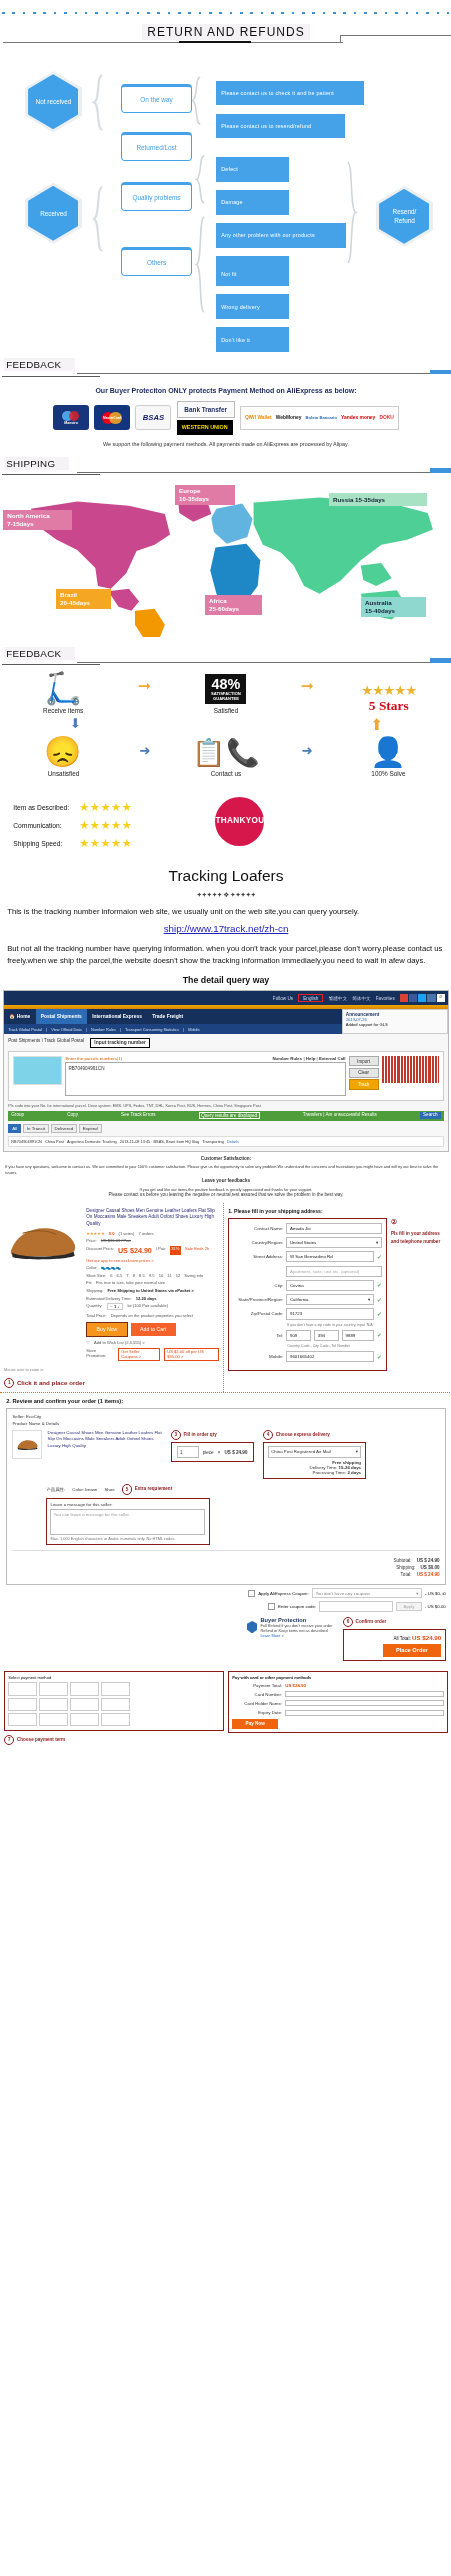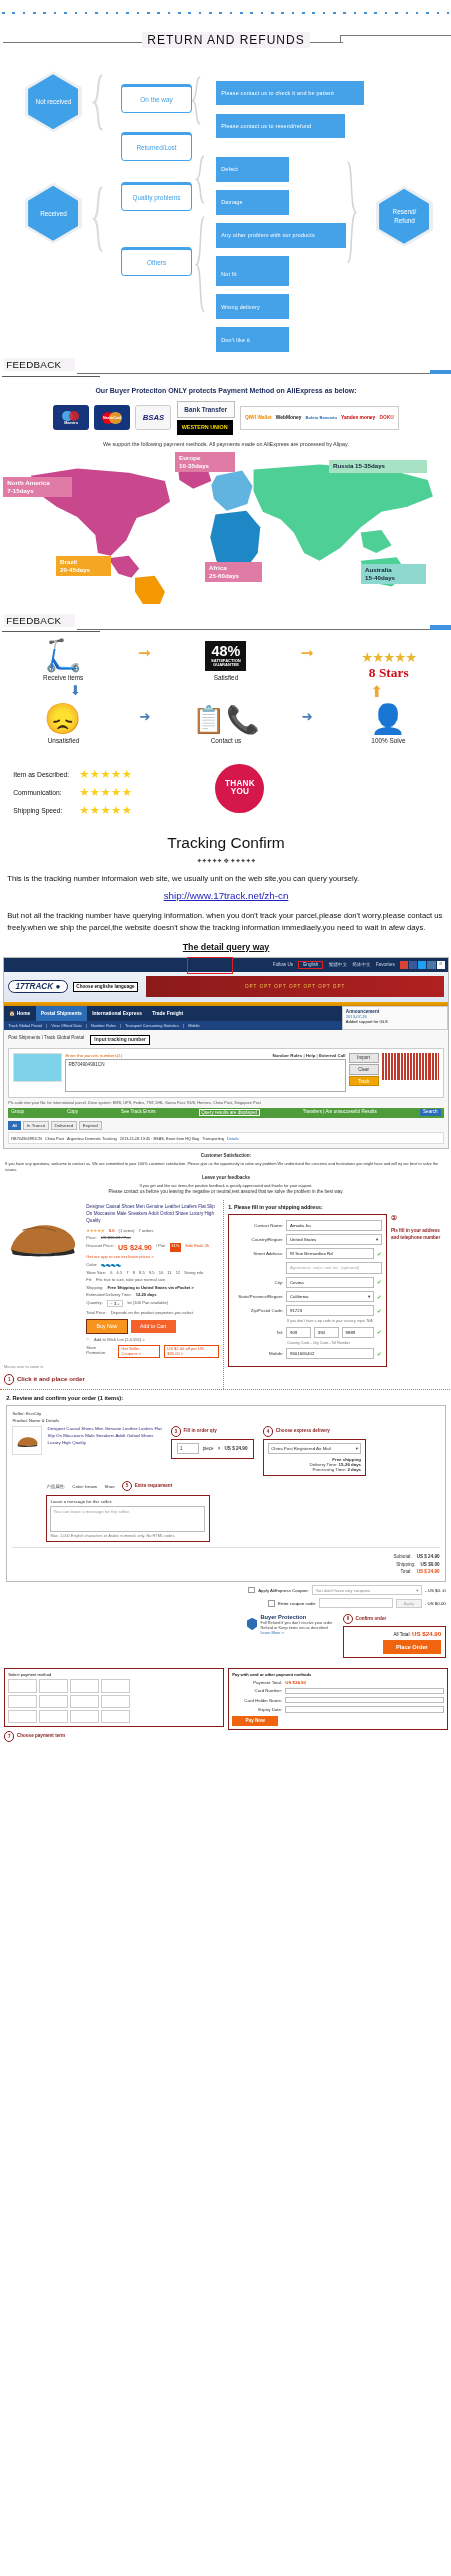--- a/index.html
+++ b/index.html
@@ -9,21 +9,21 @@
   
   .dotrule{height:11.3px;margin:7.2px 0 3.1px 0;display:flex;align-items:center;gap:0;justify-content:space-between;padding:0 2.1px;}
   .dotrule i{display:block;width:2.6px;height:2.6px;background:#3d8fd6;}
 
   
   .banner{position:relative;height:31px;margin:2.1px 0 5.2px 0;}
   .banner .lineL{position:absolute;left:3.1px;top:20.6px;height:0.5px;width:340px;background:#777;}
   .banner .lineR{position:absolute;left:340px;top:13.4px;height:0.5px;width:111px;background:#777;}
   .banner .riser{position:absolute;left:340px;top:13.4px;width:0.5px;height:7.7px;background:#777;}
   .banner .thick{position:absolute;left:179px;top:19px;width:72px;height:2.6px;background:#111;}
-  .banner .hwrap{position:absolute;left:118px;width:216px;top:11px;text-align:center;}
+  .banner .hwrap{position:absolute;left:118px;width:216px;top:3px;text-align:center;}
   .banner .hwrap span{font-size:12px;letter-spacing:1px;background:#f4f2f4;padding:1px 5.2px;}
 
   
   .sechead{position:relative;height:24px;margin:8.2px 0 3.1px 0;}
   .sechead .txt{position:absolute;left:4.1px;top:1px;font-size:9.8px;letter-spacing:0.3px;background:#f5f3f5;padding:1px 13.4px 1px 2.1px;}
   .sechead .u1{position:absolute;left:2.1px;top:18.5px;height:1px;width:98px;background:#5a5a5a;}
   .sechead .u2{position:absolute;left:77px;top:16px;height:1px;width:374px;background:#6f6f6f;}
   .sechead .cap{position:absolute;right:0;top:12.4px;width:21.6px;height:4.6px;background:#3d93dd;}
 
   
@@ -66,29 +66,29 @@
   .fbrow{display:flex;align-items:flex-end;justify-content:space-around;margin-top:3.1px;}
   .fbcell{width:103px;text-align:center;}
   .fbcap{font-size:6.4px;margin-top:3.1px;color:#222;}
   .arrowY{color:#f0a830;font-size:15.5px;}
   .arrowB{color:#4a7ebb;font-size:13.4px;}
   .stars{color:#e8b531;font-size:13.4px;letter-spacing:-1px;}
   .fivestars{color:#d00c18;font-weight:bold;font-size:13.4px;font-family:"Liberation Serif",serif;}
   .ratetbl{margin:9.3px 0 0 7.2px;}
   .ratetbl tr td{padding:1.5px 4.1px;font-size:6.7px;vertical-align:middle;}
   .ratetbl .rstars{color:#f8cf1c;font-size:11.3px;letter-spacing:0.5px;}
-  .thankyou{width:49px;height:49px;border-radius:50%;background:#d6174b;color:#fff;display:flex;flex-direction:column;
+  .thankyou{width:49px;height:49px;border-radius:50%;background:#d6174b;color:#fff;display:flex;
        align-items:center;justify-content:center;font-weight:bold;font-size:8.2px;line-height:1.05;letter-spacing:0.3px;}
 
   
   .tracktitle{text-align:center;font-size:15.5px;margin:13.4px 0 5.2px 0;font-weight:normal;}
   .orn{display:flex;align-items:center;justify-content:center;gap:3.1px;color:#444;font-size:6.7px;margin-bottom:7.2px;letter-spacing:-0.5px;}
   .ptext{font-size:7.7px;line-height:1.55;margin:5.2px 7.2px;}
   .link{display:block;text-align:center;color:#2020c0;font-size:9.8px;text-decoration:underline;margin:5.2px 0 9.3px 0;}
-  .qtitle{text-align:center;font-weight:bold;font-size:8.8px;margin:8.2px 0 5.2px 0;text-decoration:underline;}
+  .qtitle{text-align:center;font-weight:bold;font-size:8.8px;margin:8.2px 0 5.2px 0;}
 
   
   .tk{border:0.5px solid #bbb;margin:0 3.1px;}
   .tk-top{background:#16305c;height:13.4px;display:flex;align-items:center;justify-content:flex-end;gap:5.2px;padding:0 3.1px;color:#cfd8ea;font-size:4.6px;}
   .tk-soc{display:flex;gap:1px;}
   .tk-soc i{width:8.2px;height:8.2px;display:inline-block;}
   .tk-logo{height:30px;background:linear-gradient(#eef2f8,#dfe6f1);display:flex;align-items:center;padding:0 4.1px;gap:5.2px;position:relative;}
   .logo17{border:1px solid #1b2a5e;border-radius:11.3px;padding:1px 6.2px;background:#fff;font-weight:bold;font-style:italic;color:#16305c;font-size:8.2px;}
   .choose{border:0.8px solid #000;background:#fff;font-size:4.6px;font-weight:bold;padding:1.5px 2.6px;}
   .redsq{position:absolute;left:183px;top:-14.4px;width:44px;height:14.4px;border:1px solid #e02020;}
@@ -340,20 +340,26 @@
     <div class="wallets">
       <b style="color:#f18a00;">QIWI Wallet</b>
       <b style="color:#222;">WebMoney</b>
       <b style="color:#2b6cb5;font-size:4.1px;">Boleto Bancario</b>
       <b style="color:#c00;">Yandex money</b>
       <b style="color:#d33;">DOKU</b>
     </div>
   </div>
   <div class="subnote">We support the following payment methods. All payments made on AliExpress are processed by Alipay.</div>
 
+  <div class="sechead">
+    <div class="txt">SHIPPING</div>
+    <div class="u1"></div>
+      <div class="u2"></div>
+      <div class="cap"></div>
+  </div>
   <div class="map">
     <svg class="mapbg" viewBox="0 0 877 300" preserveAspectRatio="none">
 
       <path d="M60 50 L150 36 L250 44 L320 60 L330 100 L300 120 L265 132 L245 175 L215 205 L190 200 L185 165 L150 130 L110 110 L75 85 Z" fill="#c9478c"></path>
       <path d="M210 210 L250 205 L270 230 L255 248 L230 240 Z" fill="#c9478c"></path>
 
       <path d="M345 30 L400 28 L410 60 L375 75 L348 58 Z" fill="#c9478c"></path>
 
       <path d="M262 248 L300 244 L320 275 L310 300 L278 300 L262 275 Z" fill="#f39800"></path>
 
@@ -396,21 +402,21 @@
       <div style="background:#111;color:#fff;width:41px;margin:0 auto;padding:3.1px 0;font-weight:bold;line-height:1.05;">
         <div style="font-size:14.4px;">48%</div>
         <div style="font-size:4.1px;">SATISFACTION</div>
         <div style="font-size:4.1px;">GUARANTEE</div>
       </div>
       <div class="fbcap">Satisfied</div>
     </div>
     <div style="align-self:center;margin-bottom:14.4px;" class="arrowY">➞</div>
     <div class="fbcell">
       <div class="stars">★★★★★</div>
-      <div class="fivestars">8 Stars</div>
+      <div class="fivestars">5 Stars</div>
     </div>
   </div>
 
   <div style="display:flex;justify-content:space-around;margin:2.1px 0 0 0;">
     <div class="arrowB" style="width:103px;text-align:center;">⬇</div>
     <div style="width:103px;"></div>
     <div class="arrowY" style="width:103px;text-align:center;">⬆</div>
   </div>
 
   <div class="fbrow">
@@ -448,47 +454,41 @@
     </tbody>
       </table>
     <div style="margin-left:77px;">
       <div class="thankyou">
         <span>THANK</span>
         <span>YOU</span>
       </div>
     </div>
   </div>
 
-  <div class="tracktitle">Tracking Confirm</div>
+  <div class="tracktitle">Tracking Loafers</div>
   <div class="orn">✦✦✦✦✦&nbsp;❖&nbsp;✦✦✦✦✦</div>
   <div class="ptext">This is the tracking number  informaion  web site, we usually unit on the web site,you can query yoursely.</div>
   <a class="link" href="#">ship://www.17track.net/zh-cn</a>
   <div class="ptext">But not all the tracking number  have querying information. when  you don't track your parcel,please don't worry.please contact us freely.when we ship the parcel,the website doesn't show the tracking information immediaely.you need to wait in afew days.</div>
   <div class="qtitle">The detail query way</div>
 
   <div class="tk">
     <div class="tk-top">
       <span>Follow Us</span>
       <span style="border:1px solid #e02020;padding:0.5px 4.1px;">English</span>
       <span>繁體中文</span>
       <span>简体中文</span>
       <span>Favorites</span>
       <span class="tk-soc">
         <i style="background:#d94235"></i>
         <i style="background:#3b5998"></i>
         <i style="background:#1da1f2"></i>
         <i style="background:#4a76a8"></i>
         <i style="background:#fff;color:#333;font-size:4.1px;text-align:center">0</i>
       </span>
-    </div>
-    <div class="tk-logo">
-      <div class="logo17"><span>17TRACK</span> ●</div>
-      <div class="choose">Choose englishe language</div>
-      <div style="flex:1;height:20.6px;background:linear-gradient(90deg,#8b1a1a,#b02020);margin-left:3.1px;display:flex;align-items:center;justify-content:center;color:#f2c94c;font-size:4.6px;letter-spacing:1px;">OPT OPT OPT OPT OPT OPT OPT</div>
-      <div class="redsq"></div>
     </div>
     <div class="tk-bar"></div>
     <div style="display:flex;">
       <div style="flex:1;">
         <div class="tk-nav">
           <div>🏠 <span>Home</span></div>
           <div class="on">Postal Shipments</div>
           <div>International Express</div>
           <div>Trade Freight</div>
         </div>

